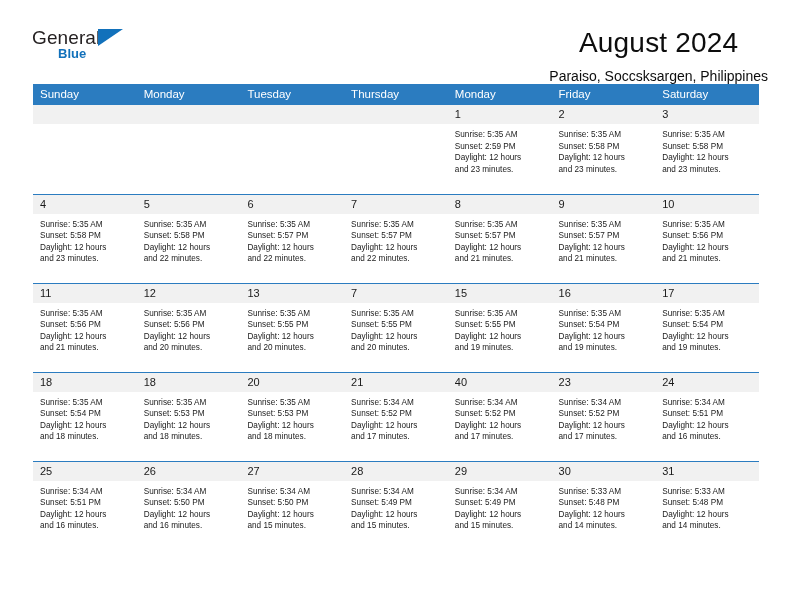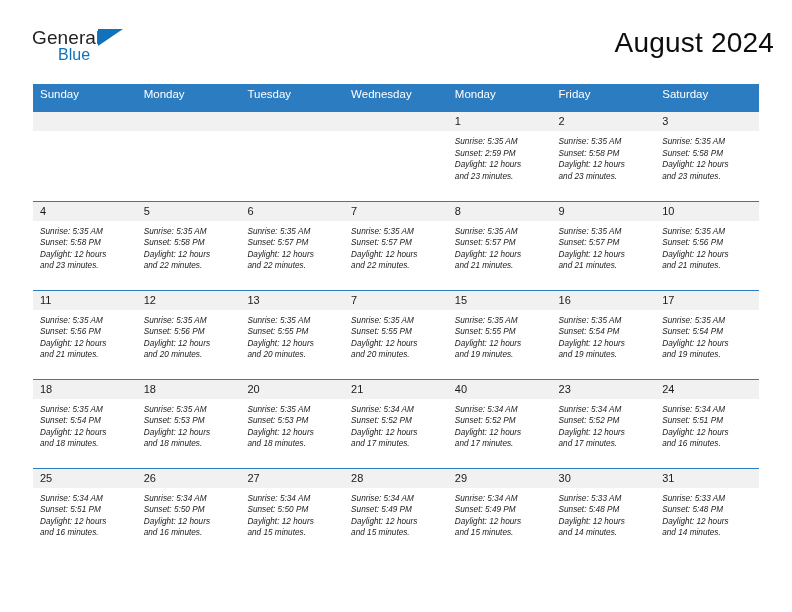--- a/index.html
+++ b/index.html
@@ -14,21 +14,21 @@
     width: 792px;
     height: 612px;
     padding: 0;
   }
 
   
   .top {
     display: flex;
     align-items: flex-start;
     justify-content: space-between;
-    padding: 26px 18px 0 32px;
+    padding: 26px 24px 0 32px;
     height: 76px;
   }
   .logo {
     position: relative;
     width: 108px;
     height: 46px;
     line-height: 1;
   }
   .logo-general {
     font-size: 19px;
@@ -41,25 +41,26 @@
   .logo-tri {
     position: absolute;
     left: 66px;
     top: 3px;
     width: 0;
     height: 0;
     border-left: 25px solid #1271bb;
     border-bottom: 17px solid transparent;
   }
   .logo-blue {
-    font-size: 16px;
+    font-size: 13px;
     color: #1271bb;
     position: absolute;
     left: 26px;
     top: 21px;
+    font-weight: bold;
   }
   .titlebox {
     text-align: center;
     padding-top: 0px;
   }
   .cal-title {
     font-size: 28px;
     color: #0d0d0d;
     font-weight: normal;
     line-height: 34px;
@@ -78,21 +79,21 @@
     width: 726px;
     border-collapse: collapse;
     table-layout: fixed;
   }
   .cal th {
     background: #2b7cc0;
     color: #ffffff;
     font-weight: normal;
     font-size: 11.5px;
     text-align: left;
-    padding: 5px 0 12px 7px;
+    padding: 5px 0 5px 7px;
     height: 21px;
     line-height: 11px;
   }
   .cal td {
     vertical-align: top;
     padding: 0;
     width: 103.71px;
     height: 89px;
     border-top: 1px solid #2b7cc0;
     background: #ffffff;
@@ -106,47 +107,47 @@
     line-height: 11px;
     height: 19px;
   }
   .daynum.empty { color: transparent; }
   .info {
     font-size: 8.2px;
     color: #1a1a1a;
     padding: 5px 6px 0 7px;
     line-height: 11.6px;
     letter-spacing: 0.02px;
-    font-style: italic;
   }
   .info div { white-space: nowrap; }
 </style>
 </head>
 <body>
 
 <div class="page">
 
   <div class="top">
     <div class="logo">
       <span class="logo-general">General</span>
       <span class="logo-tri"></span>
       <span class="logo-blue">Blue</span>
     </div>
     <div class="titlebox">
       <div class="cal-title">August 2024</div>
+      <div class="cal-sub">Paraiso, Soccsksargen, Philippines</div>
     </div>
   </div>
 
   <table class="cal">
     <thead>
       <tr id="head-row">
           <th>Sunday</th>
           <th>Monday</th>
           <th>Tuesday</th>
-          <th>Wednesday</th>
+          <th>Thursday</th>
           <th>Monday</th>
           <th>Friday</th>
           <th>Saturday</th>
         </tr>
     </thead>
     <tbody id="cal-body">
         <tr class="week">
           <td>
             <div class="daynum empty">&nbsp;</div>
           </td>

